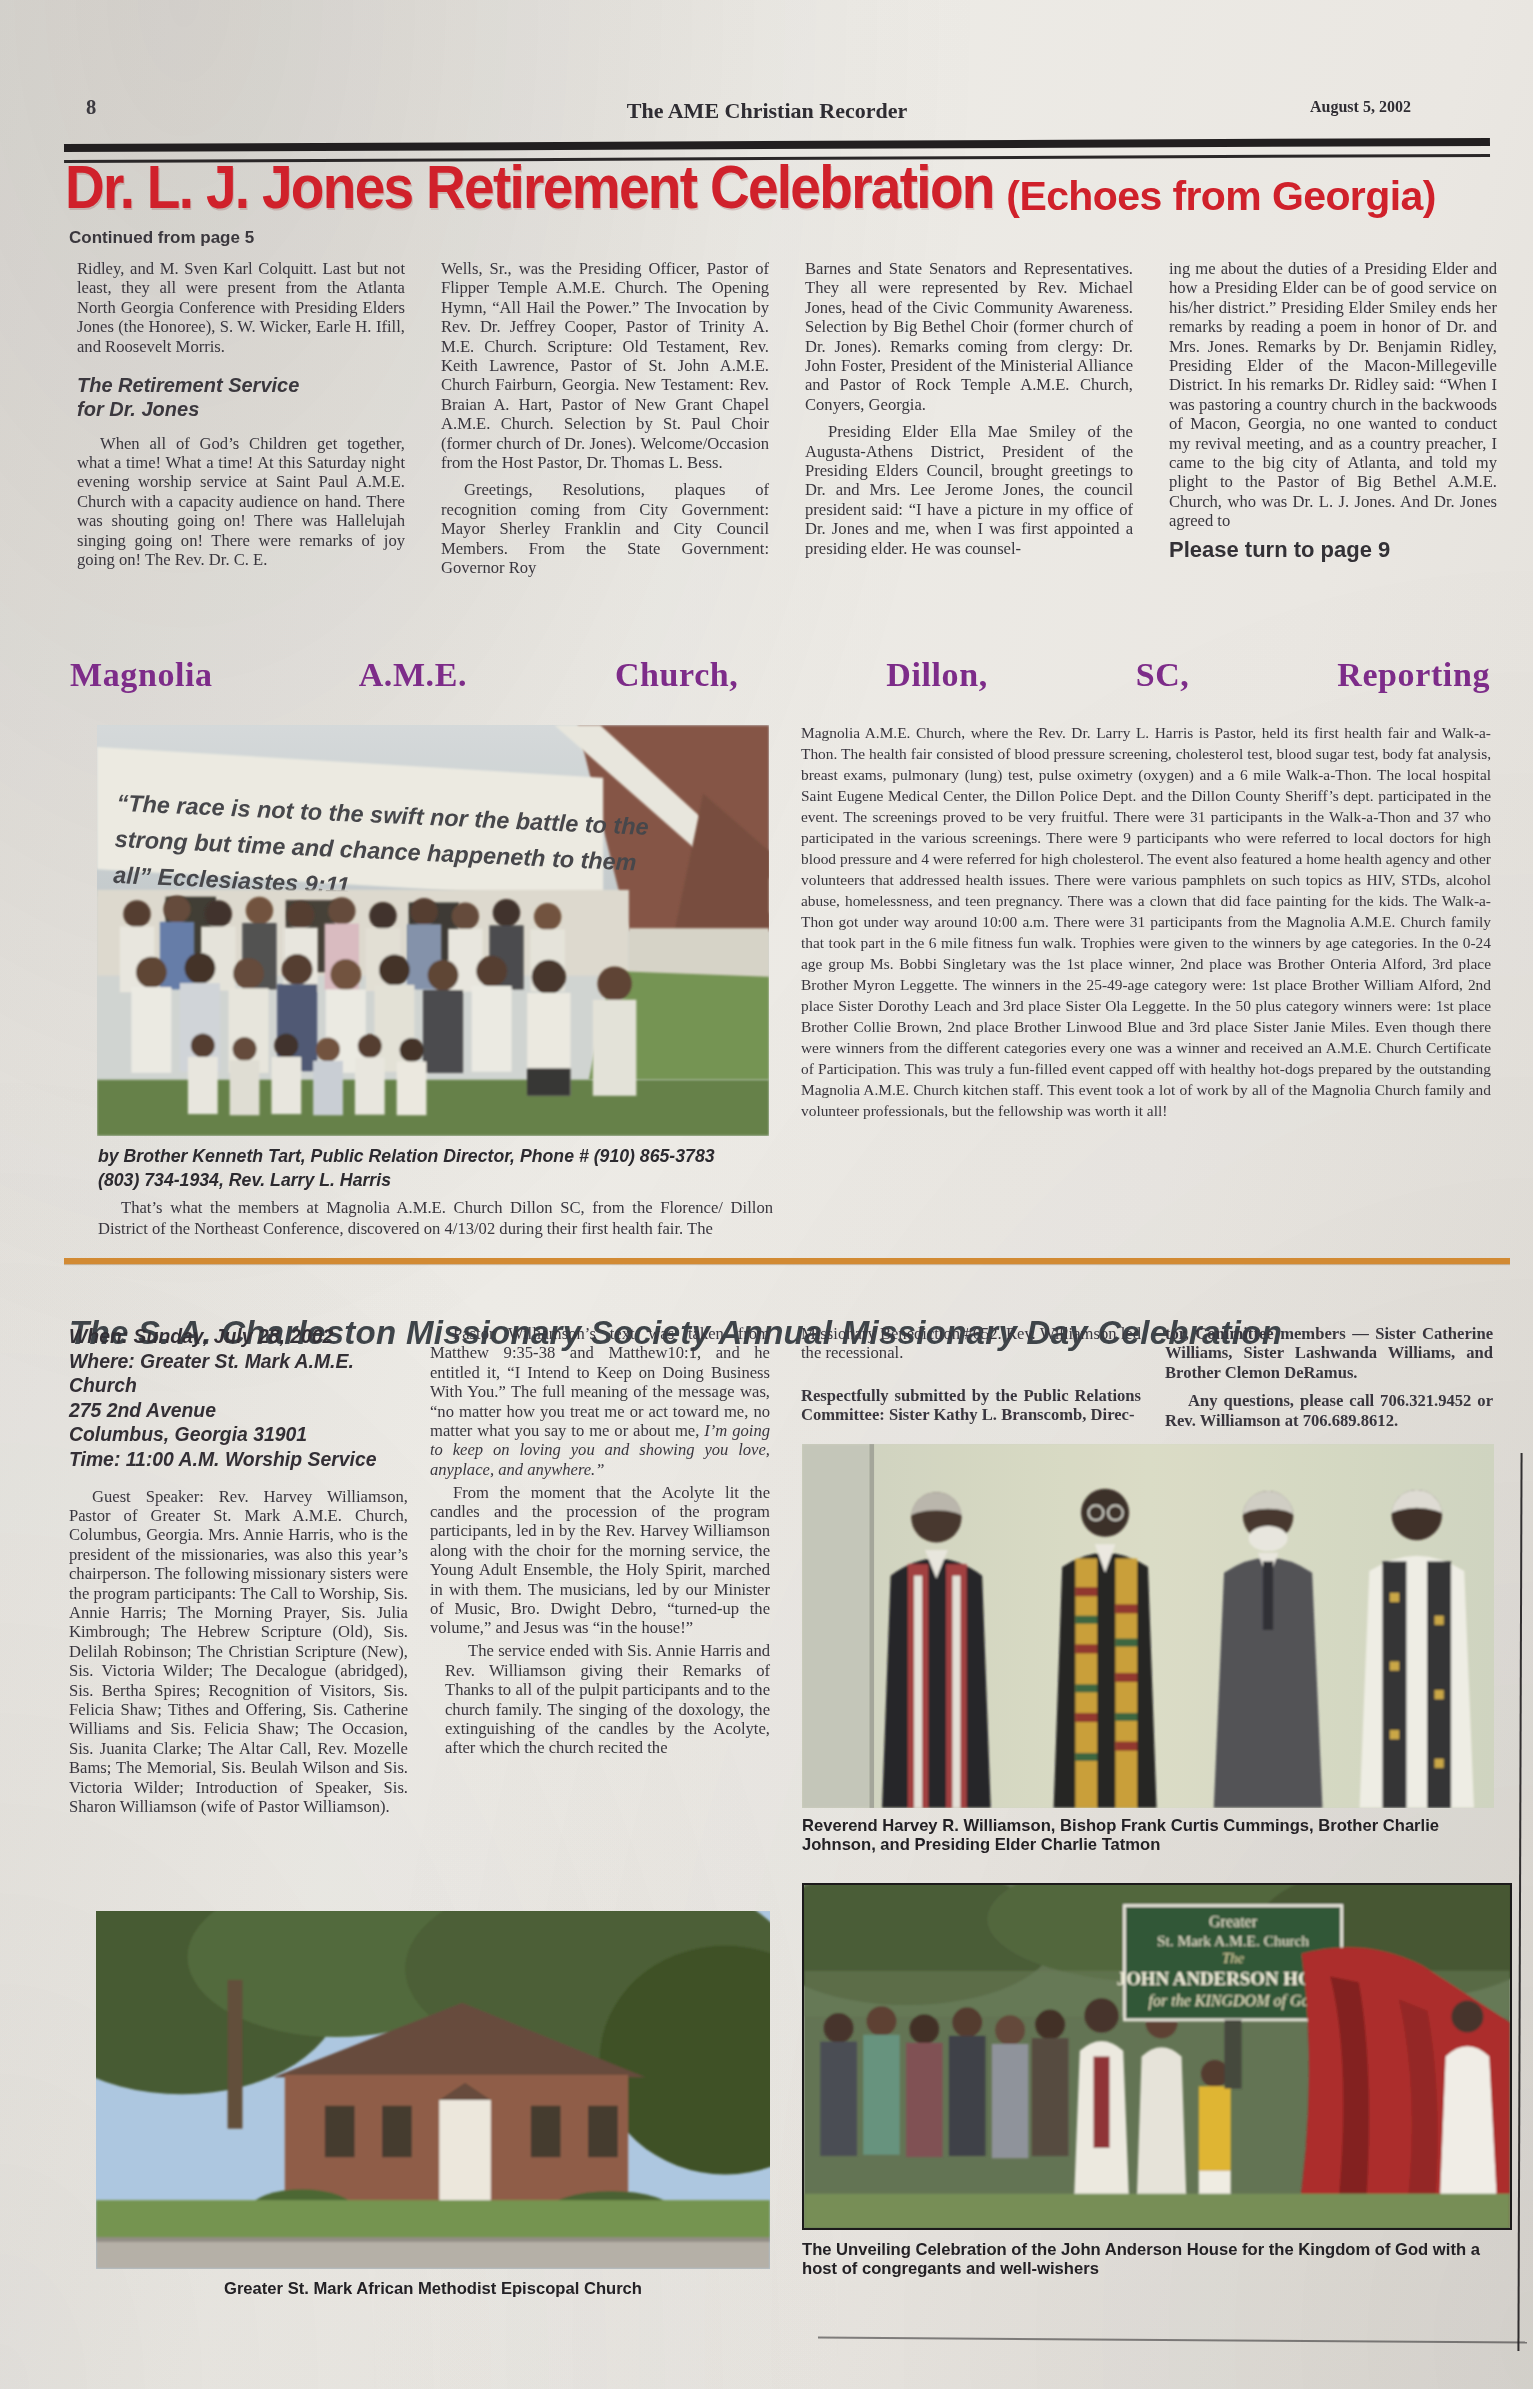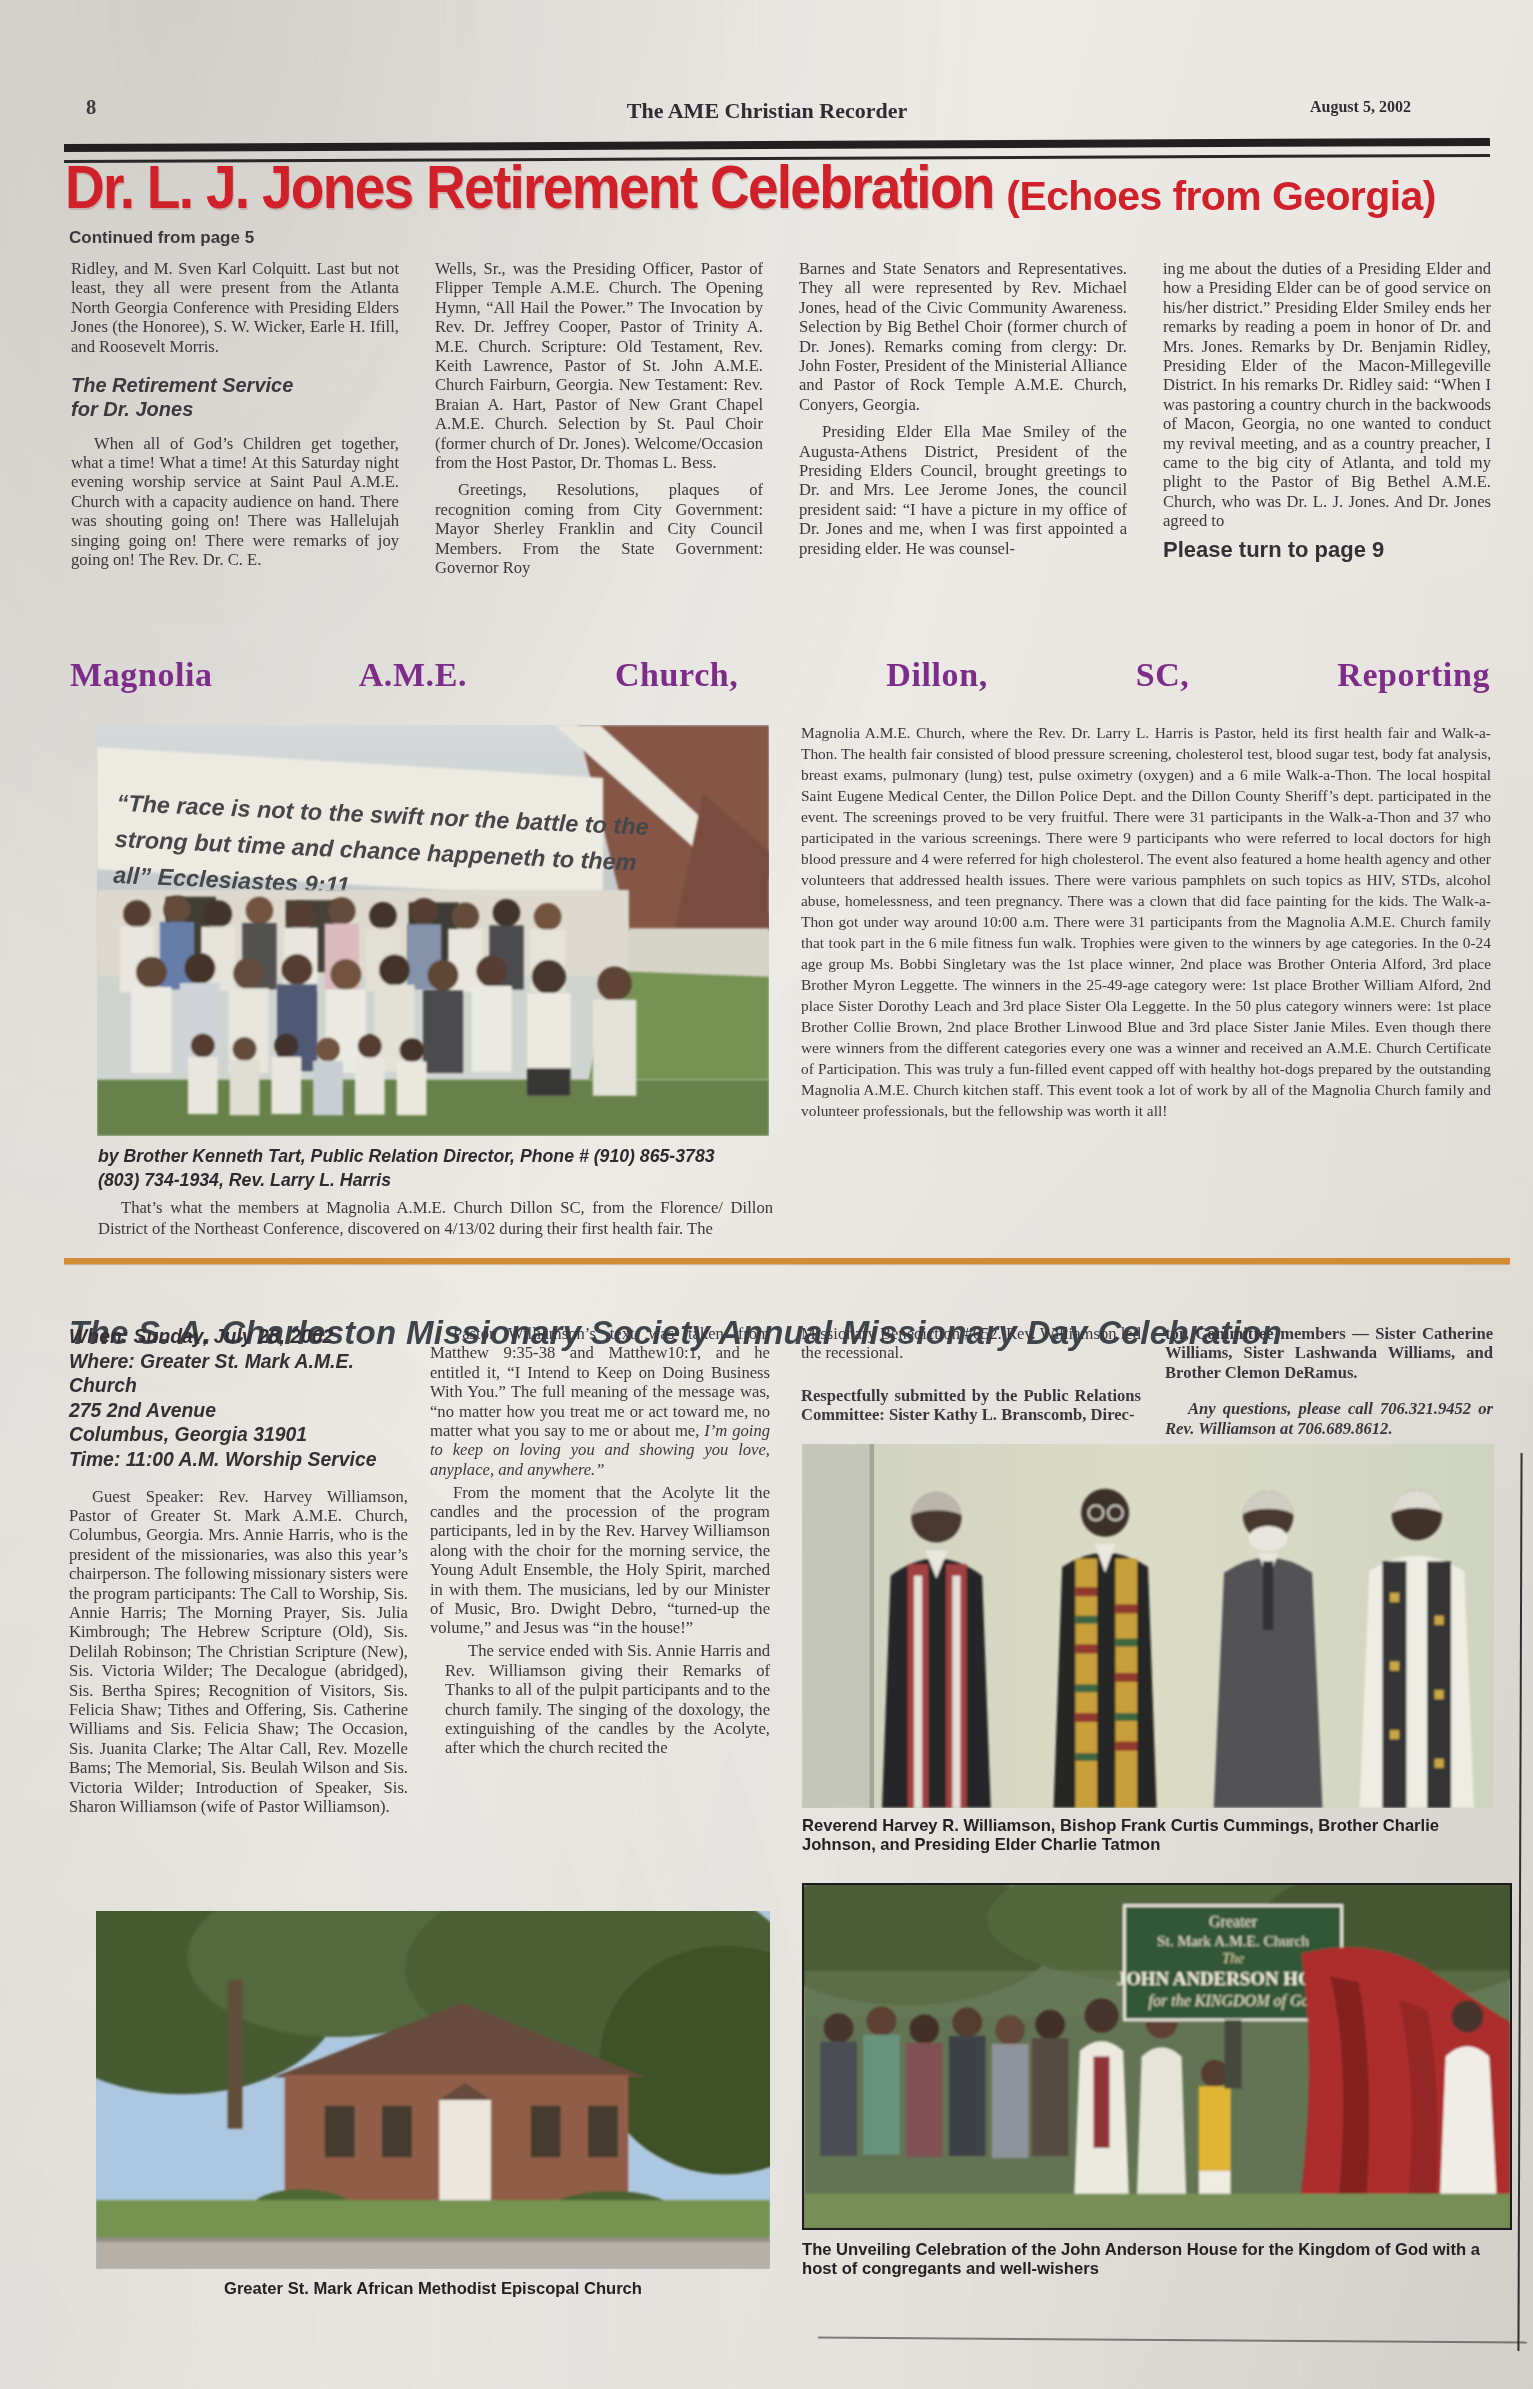--- a/index.html
+++ b/index.html
@@ -22,21 +22,21 @@
   .issuedate{top:98px;left:1310px;width:183px;text-align:left;font-size:16px;font-weight:bold;color:#2f2d33;}
   .toprule{top:141px;left:64px;width:1426px;height:8px;
     border-top:8.6px solid #221f20;border-bottom:3.4px solid #2a2728;transform:rotate(-0.25deg);}
 
   .headline-row{top:159px;left:65px;width:1442px;white-space:nowrap;display:flex;align-items:baseline;gap:12.6px;}
   .headline-main{font-family:"Liberation Sans",sans-serif;font-weight:bold;font-size:55px;letter-spacing:-1.7px;
     color:#d0212b;transform:scaleY(1.12);transform-origin:left bottom;text-shadow:1.1px 1.1px 0 rgba(120,20,20,.18);}
   .headline-suffix{font-family:"Liberation Sans",sans-serif;font-weight:bold;font-size:41px;letter-spacing:-0.6px;color:#d0212b;}
   .continued{top:228px;left:69px;font-size:17px;font-weight:bold;color:#3a373d;}
 
-  .a1cols{top:259px;left:71px;width:1420px;display:flex;gap:36px;}
+  .a1cols{top:259px;left:77px;width:1420px;display:flex;gap:36px;}
   .a1col{width:339px;font-size:16.6px;line-height:19.4px;text-align:justify;color:#39363e;}
   .a1col p{margin:0 0 0 0;}
   .a1col p + p{margin-top:1.1px;}
   .indent{text-indent:23px;}
   .subhead{font-family:"Liberation Sans",sans-serif;font-weight:bold;font-style:italic;font-size:20px;line-height:24px;
     text-align:left;color:#3b383e;margin:17px 0 12.6px 0 !important;}
   .turn-note{margin-top:9.2px !important;text-align:left;font-family:"Liberation Sans",sans-serif;
     font-weight:bold;font-size:22px;font-style:normal;color:#333136;}
 
   .mag-headline{top:656px;left:70px;width:1420px;font-size:34px;font-weight:bold;color:#7d2c89;
@@ -287,21 +287,21 @@
   <p class="indent" style="margin-top:3.4px;margin-left:15px;">The service ended with Sis. Annie Harris and Rev. Williamson giving their Remarks of Thanks to all of the pulpit participants and to the church family. The singing of the doxology, the extinguishing of the candles by the Acolyte, after which the church recited the</p>
 </div>
 
 <div class="abs chcol ch3">
   <p>Missionary Benediction #652. Rev. Williamson led the recessional.</p>
   <p class="boldp" style="margin-top:23px;">Respectfully submitted by the Public Relations Committee: Sister Kathy L. Branscomb, Direc-</p>
 </div>
 
 <div class="abs chcol ch4">
   <p class="boldp">tor, Committee members — Sister Catherine Williams, Sister Lashwanda Williams, and Brother Clemon DeRamus.</p>
-  <p class="boldp indent" style="margin-top:17px;font-style:italic;">Any questions, please call 706.321.9452 or Rev. Williamson at 706.689.8612.</p>
+  <p class="boldp indent" style="margin-top:9px;">Any questions, please call 706.321.9452 or Rev. Williamson at 706.689.8612.</p>
 </div>
 
 <div class="abs photo photoB">
   <svg width="692" height="364" viewBox="0 0 1210 636">
     <defs>
       <filter id="soft2">
           <feGaussianBlur stdDeviation="2"></feGaussianBlur>
         </filter>
       <linearGradient id="wallB" x1="0" y1="0" x2="1" y2="0">
         <stop offset="0" stop-color="#cdd0bd"></stop>

